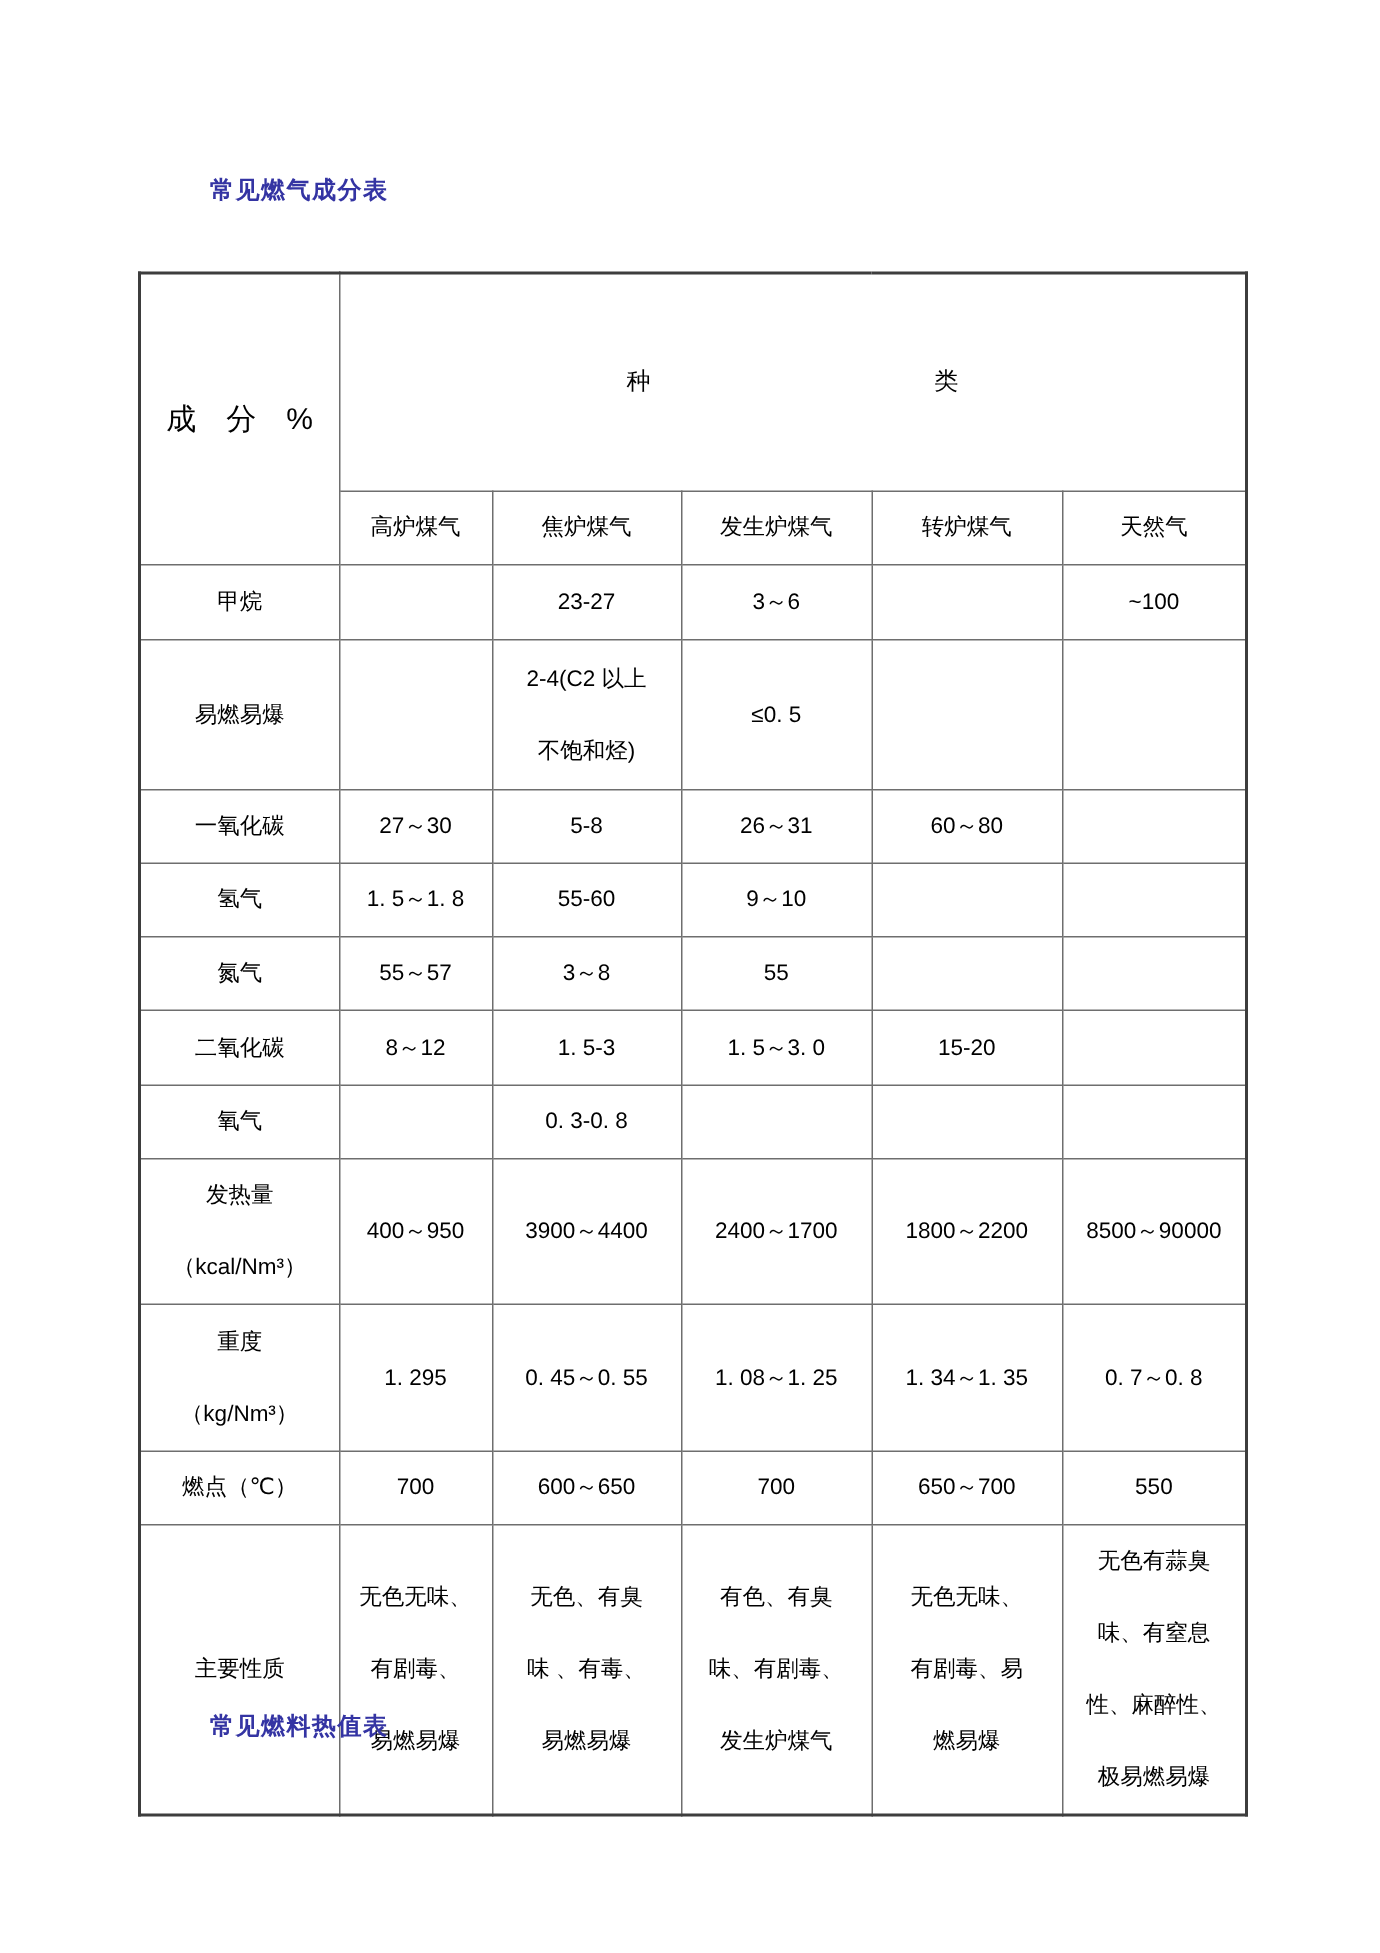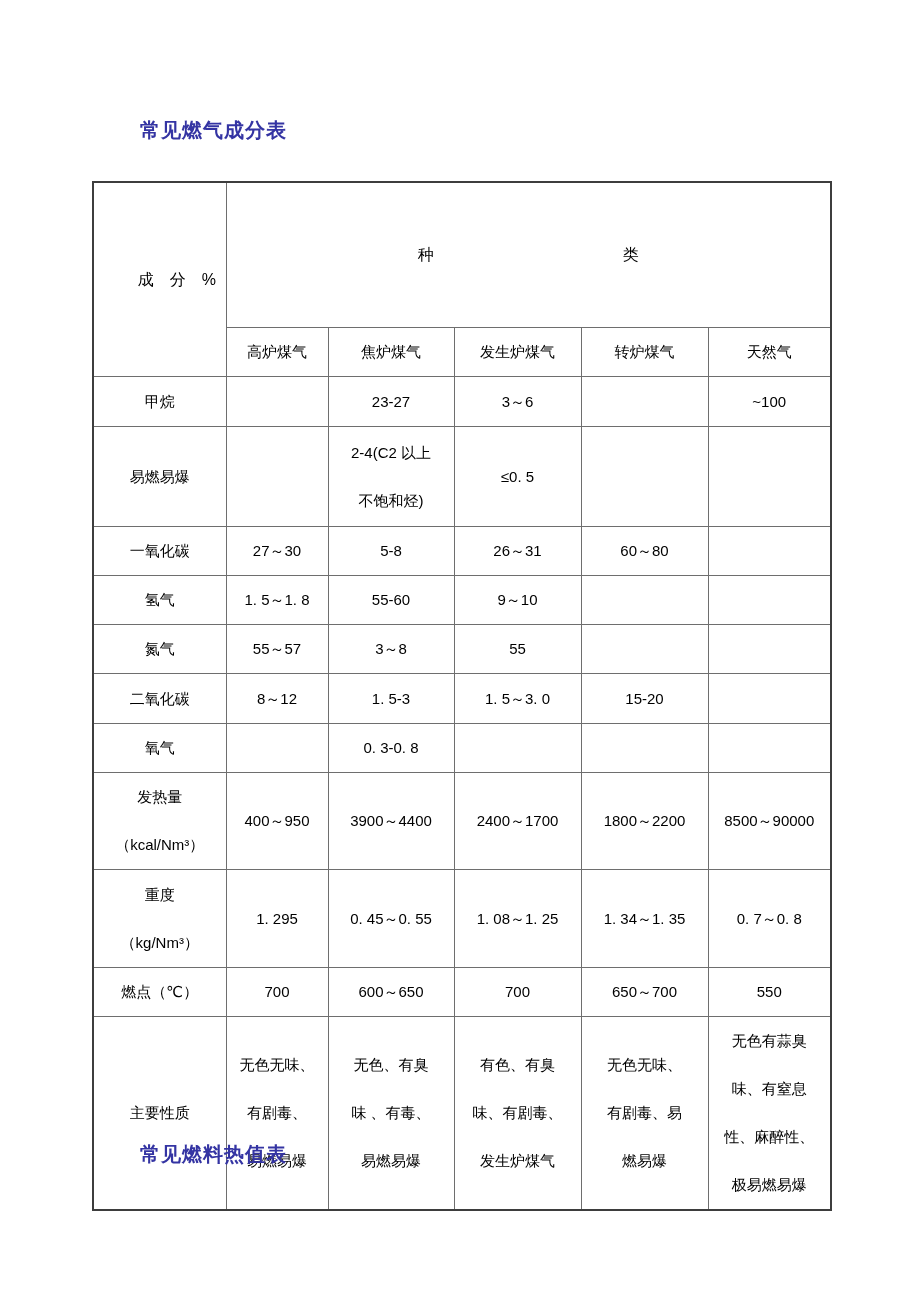--- a/index.html
+++ b/index.html
@@ -1,25 +1,25 @@
 <!DOCTYPE html>
 <html><head>
 <meta charset="utf-8">
 <style>
   html,body{margin:0;padding:0;background:#fff;}
   body{width:920px;height:1302px;font-family:"Liberation Sans","DejaVu Sans",sans-serif;color:#000;}
   .page{position:relative;width:920px;height:1302px;background:#fff;overflow:hidden;}
-  .doc-title{position:absolute;left:140px;margin:0;font-size:20px;font-weight:bold;letter-spacing:1px;}
+  .doc-title{position:absolute;left:140px;margin:0;font-size:16px;font-weight:bold;letter-spacing:1px;}
   .t1{top:117px;}
   .t2{top:1141px;}
   table.gas{position:absolute;left:92px;top:181px;width:738px;table-layout:fixed;
             border-collapse:collapse;border:2px solid #3d3d3d;}
   td{border:1px solid #6e6e6e;text-align:center;vertical-align:middle;
      font-size:15px;padding:0 2px;white-space:pre-line;line-height:48px;}
-  td.corner{font-size:16px;padding-left:36px;}
+  td.corner{font-size:20px;}
   .kind-wrap{display:flex;justify-content:space-evenly;align-items:center;font-size:16px;}
   tr.r0{height:47px} tr.r1{height:49px} tr.r2{height:50px} tr.r3{height:100px}
   tr.r4{height:46px} tr.r5{height:49px} tr.r6{height:49px} tr.r7{height:50px}
   tr.r8{height:48px} tr.r9{height:69px} tr.r10{height:98px} tr.r11{height:49px}
   tr.r12{height:192px}
 </style>
 </head>
 <body>
 
 <div class="page">

